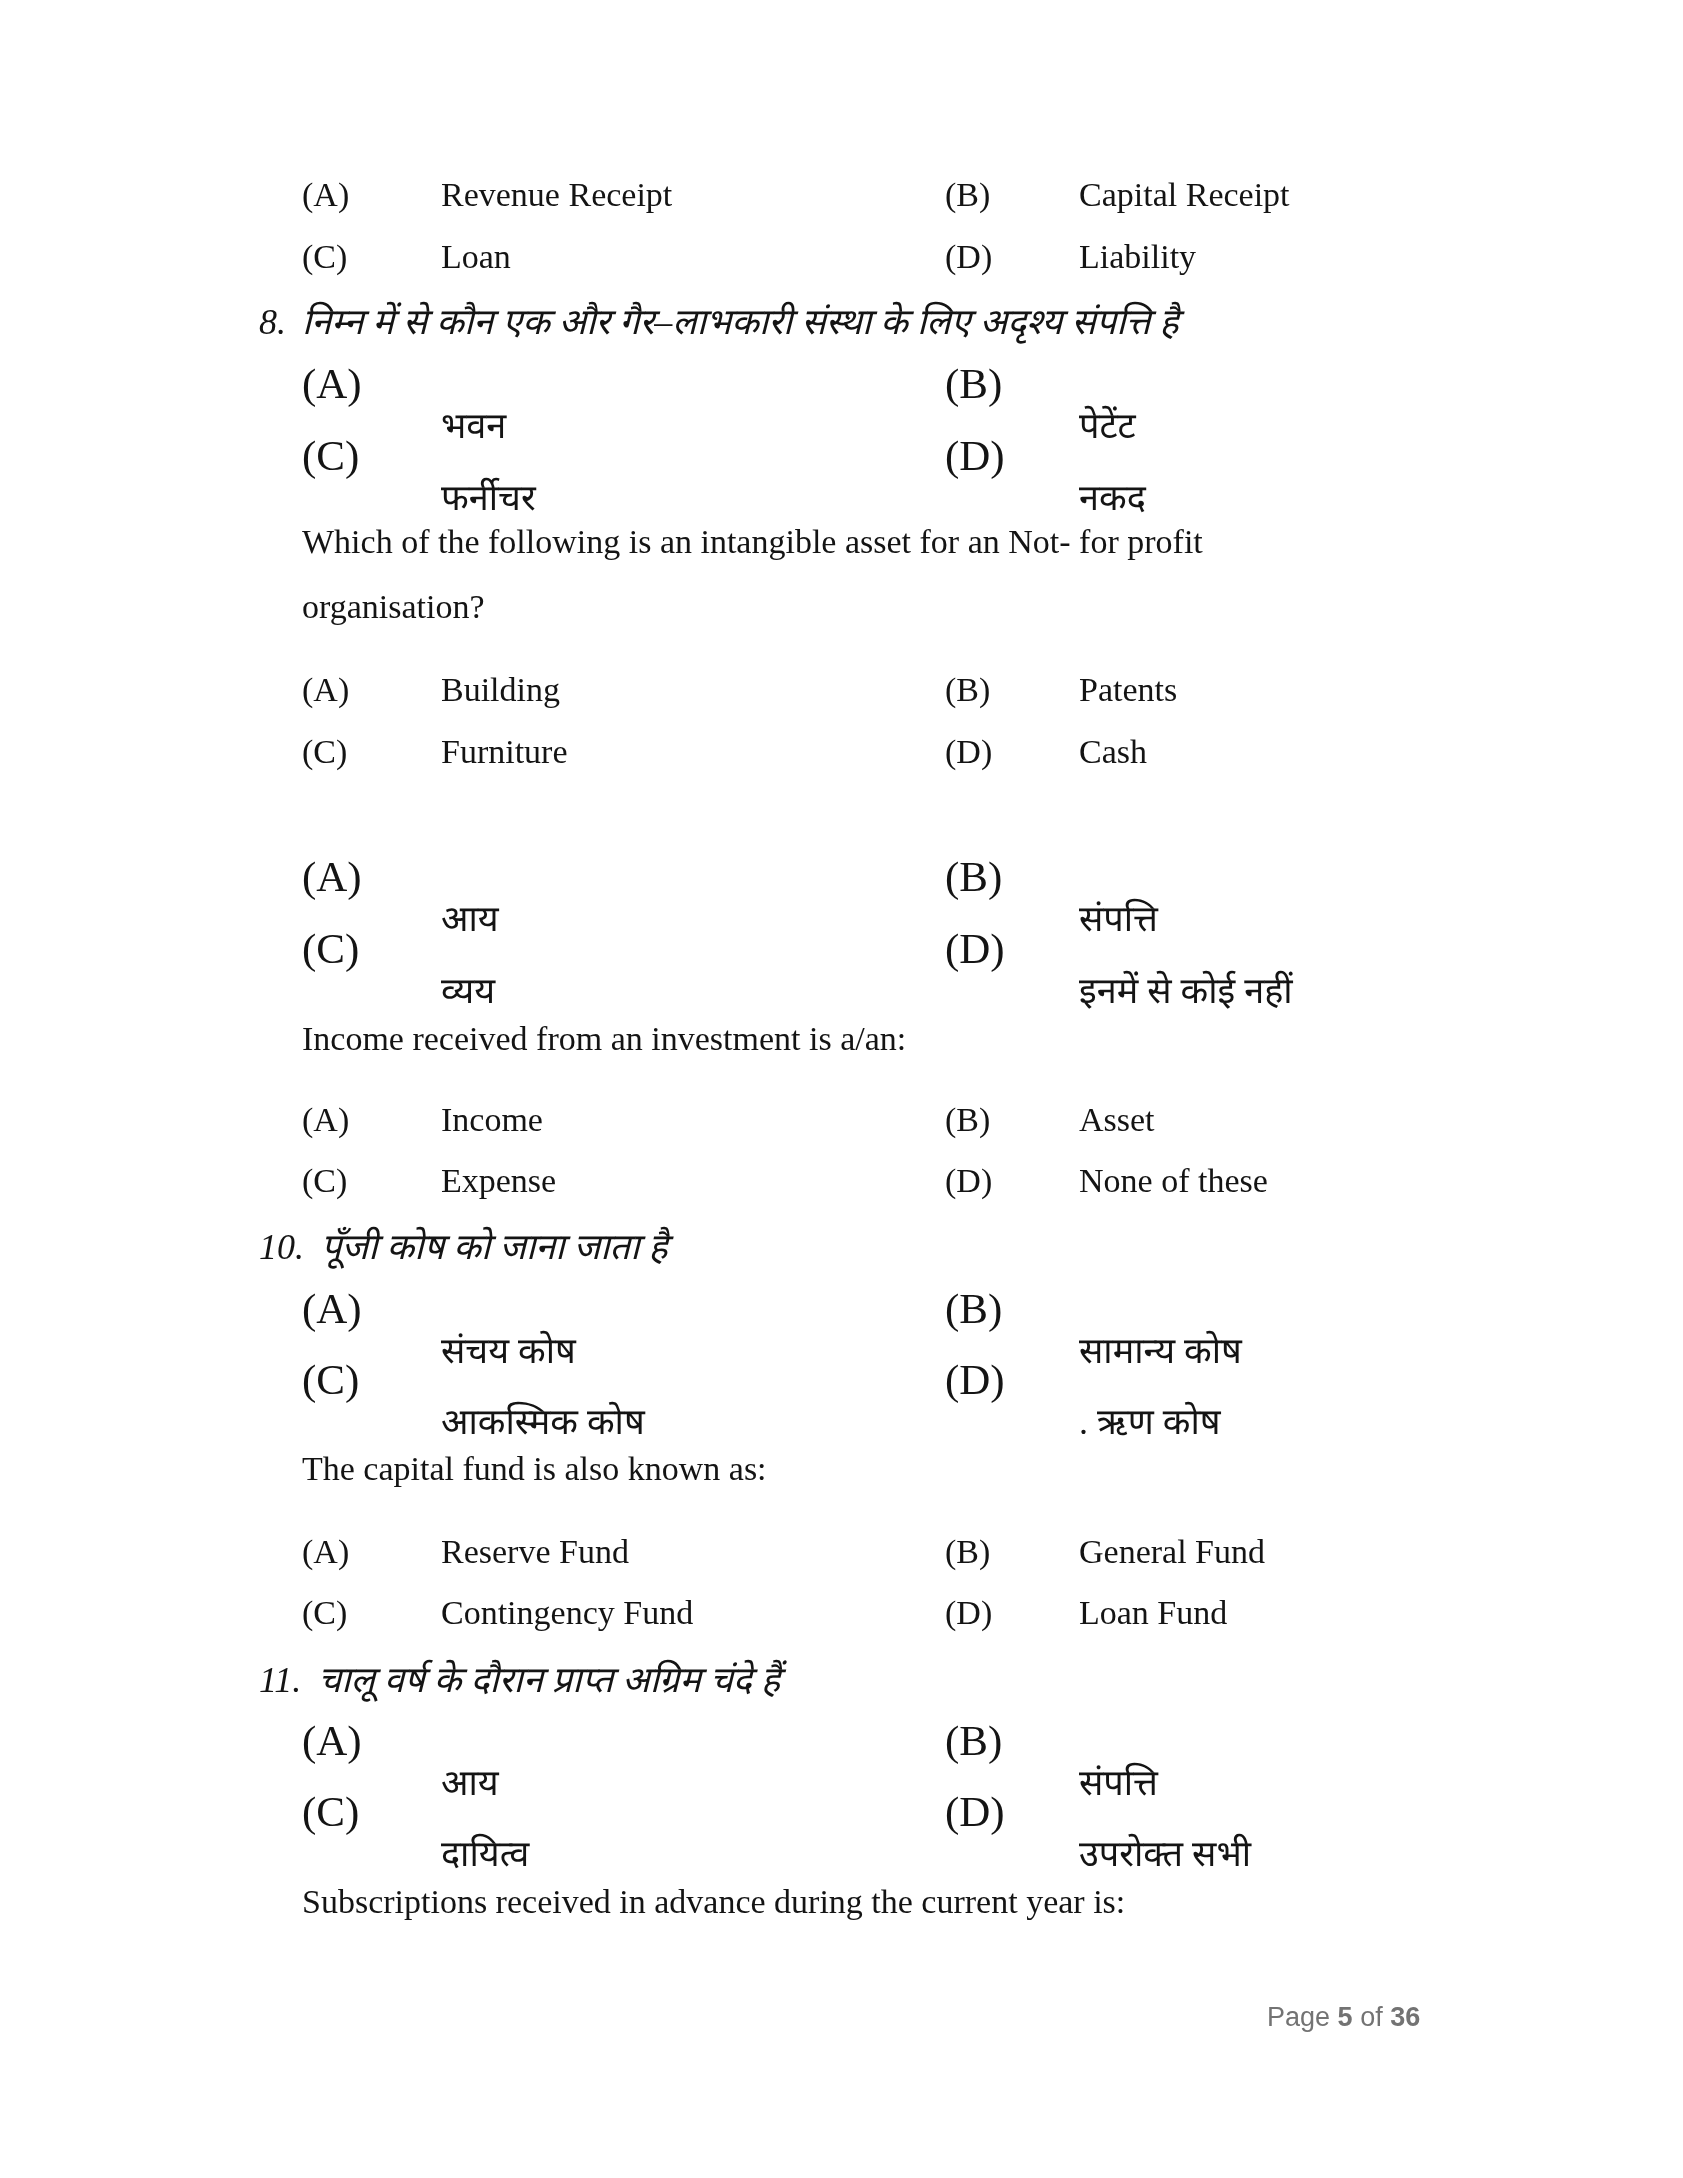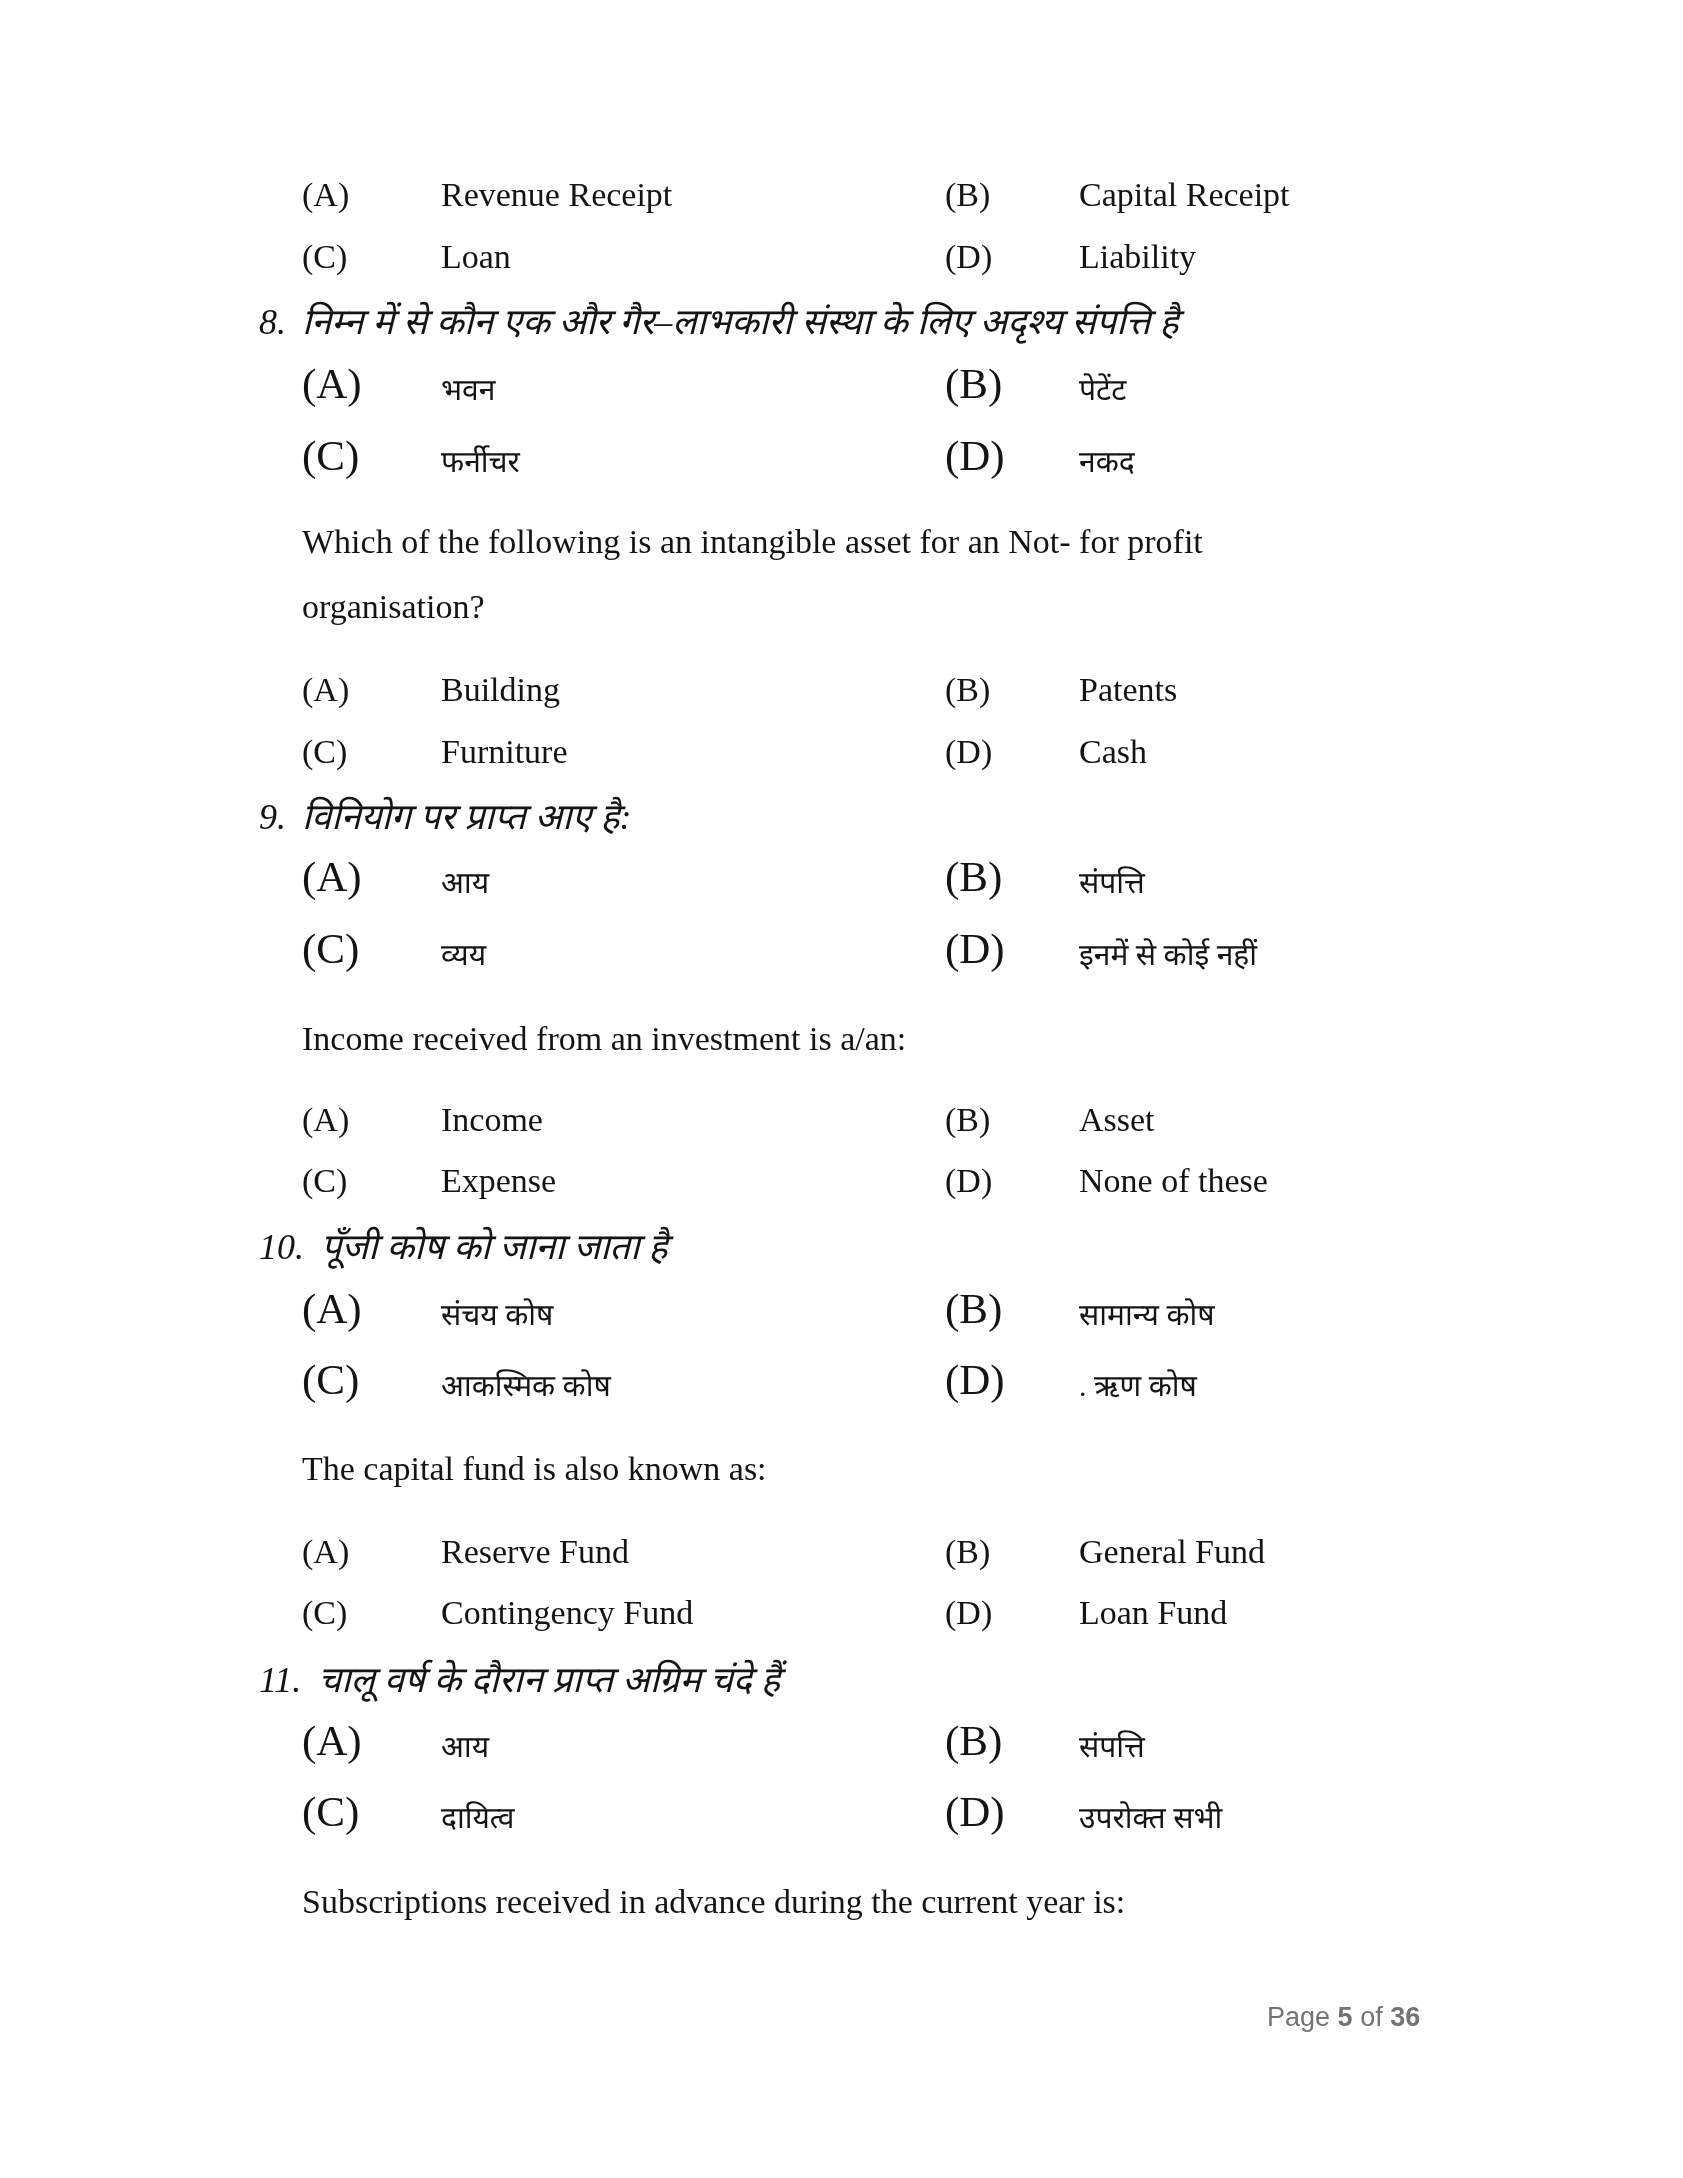--- a/index.html
+++ b/index.html
@@ -11,21 +11,21 @@
     color:#141414;
     overflow:hidden;
   }
   .row{position:absolute;left:0;width:1683px;height:55px;}
   .ol,.ot{position:absolute;white-space:nowrap;font-size:34px;}
   .c1l{left:302px;}
   .c1t{left:441px;}
   .c2l{left:945px;}
   .c2t{left:1079px;}
   .row.hi .ol{font-size:43px;top:-9px;}
-  .row.hi .ot{font-size:30px;}
+  .row.hi .ot{font-size:36px;margin-top:32px;}
   .qhead{position:absolute;left:259px;white-space:nowrap;font-size:36px;font-style:italic;}
   .qhead .qnum{display:inline-block;}
   .qhead.sp .qnum{margin-right:16px;}
   .qhead.tight .qnum{margin-right:17px;}
   .qen{position:absolute;left:302px;white-space:nowrap;font-size:34px;}
   .footer{
     position:absolute;top:2002px;left:1267px;
     font-family:"Liberation Sans",sans-serif;
     font-size:27px;color:#737373;white-space:nowrap;
   }
@@ -72,23 +72,20 @@
     <span class="ol c2l">(B)</span>
     <span class="ot c2t">Patents</span>
   </div>
   <div class="row" style="top:733px">
     <span class="ol c1l">(C)</span>
     <span class="ot c1t">Furniture</span>
     <span class="ol c2l">(D)</span>
     <span class="ot c2t">Cash</span>
   </div>
 
-  <div class="qhead sp" style="top:791px">
-    <span class="qnum">9.</span><span class="qtext">विनियोग पर प्राप्त आए है:</span>
-  </div>
   <div class="row hi" style="top:861px">
     <span class="ol c1l">(A)</span>
     <span class="ot c1t">आय</span>
     <span class="ol c2l">(B)</span>
     <span class="ot c2t">संपत्ति</span>
   </div>
   <div class="row hi" style="top:933px">
     <span class="ol c1l">(C)</span>
     <span class="ot c1t">व्यय</span>
     <span class="ol c2l">(D)</span>

